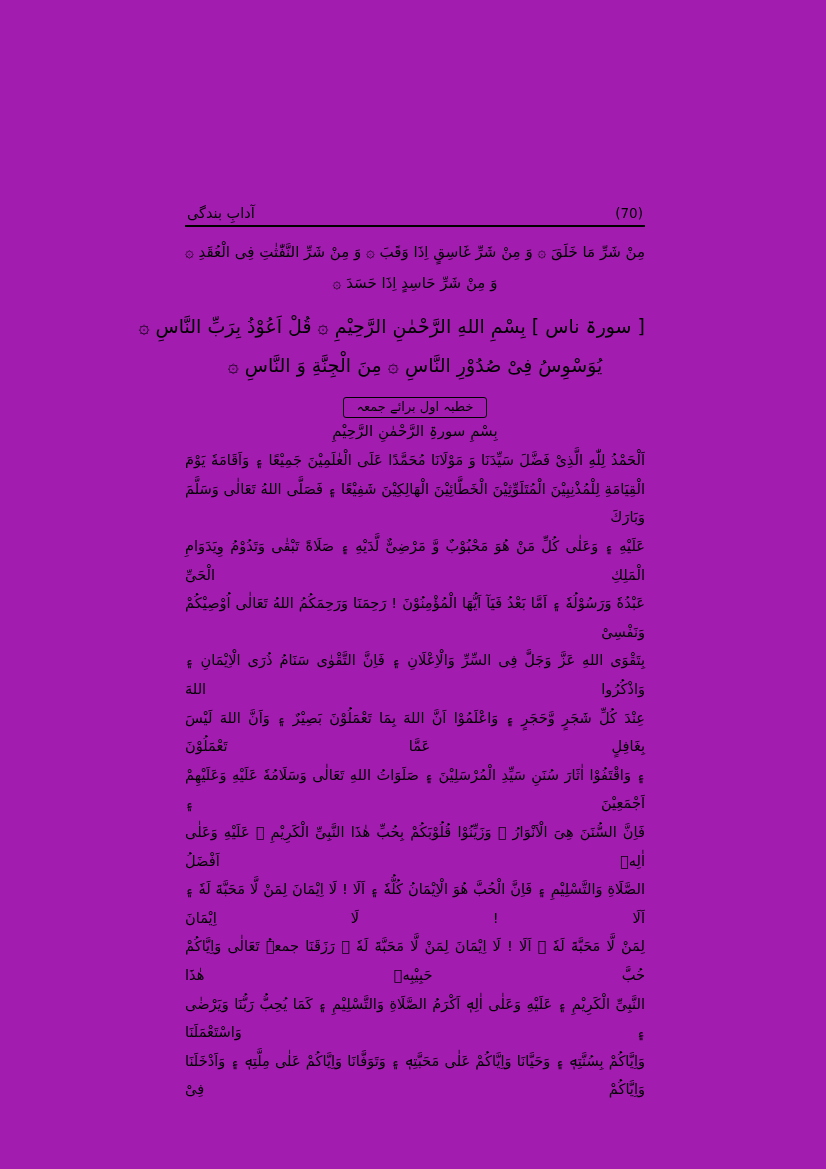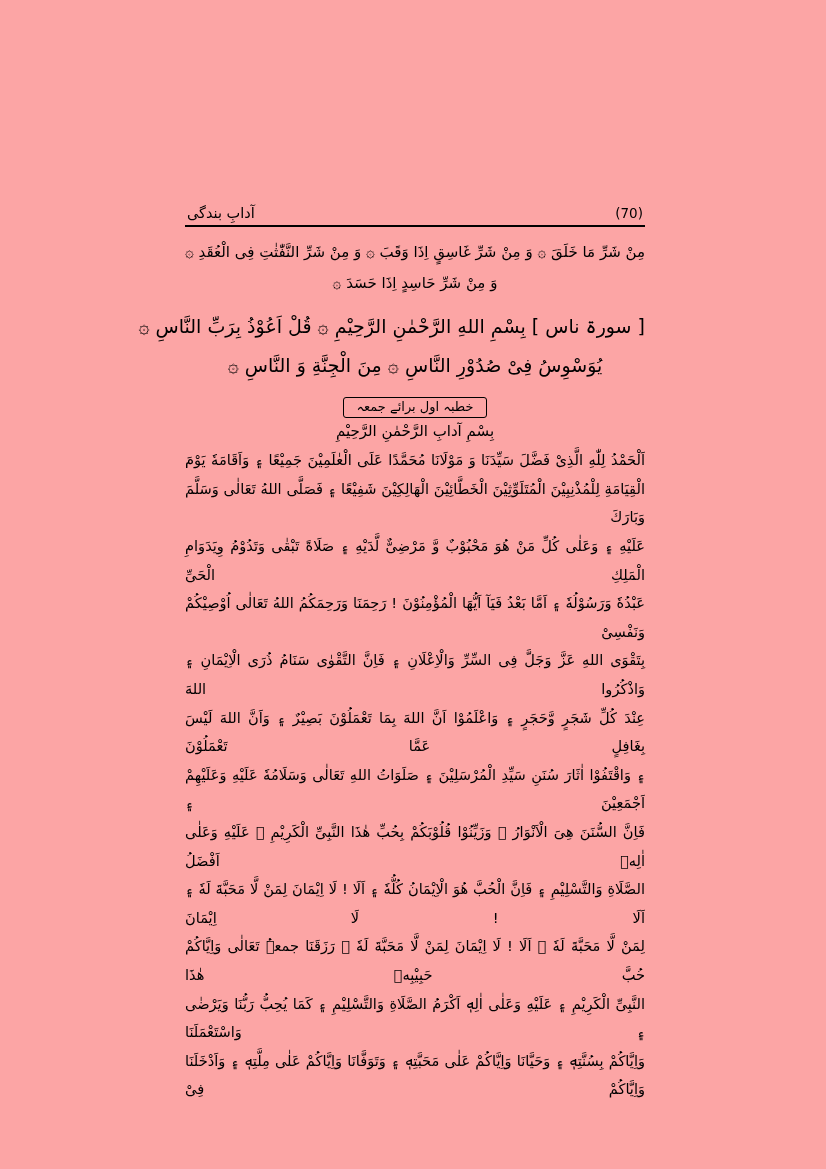--- a/index.html
+++ b/index.html
@@ -5,21 +5,21 @@
   html, body {
     margin: 0;
     padding: 0;
     background: #ffffff;
   }
   .page {
     position: relative;
     width: 826px;
     height: 1169px;
     margin: 0 auto;
-    background: #fca5a5;
+    background: #a21caf;
     font-family: "DejaVu Sans", sans-serif;
     color: #000000;
     overflow: hidden;
   }
   .content {
     position: absolute;
     left: 185px;
     top: 205px;
     width: 460px;
   }
@@ -130,21 +130,21 @@
     </div>
 
     <div class="surah-block">
       <span class="surah-line">[ سورۃ ناس ]   بِسْمِ اللهِ الرَّحْمٰنِ الرَّحِيْمِ ۞ قُلْ اَعُوْذُ بِرَبِّ النَّاسِ ۞</span>
       <span class="surah-line left">يُوَسْوِسُ فِىْ صُدُوْرِ النَّاسِ ۞ مِنَ الْجِنَّةِ وَ النَّاسِ ۞</span>
     </div>
 
     <div class="khutba-heading">
       <span>خطبہ اول برائے جمعہ</span>
     </div>
-    <div class="basmala">بِسْمِ آدابِ الرَّحْمٰنِ الرَّحِيْمِ</div>
+    <div class="basmala">بِسْمِ سورۃِ الرَّحْمٰنِ الرَّحِيْمِ</div>
 
     <div class="body-block">
       <span class="body-line">اَلْحَمْدُ لِلّٰهِ الَّذِىْ فَضَّلَ سَيِّدَنَا وَ مَوْلَانَا مُحَمَّدًا عَلَى الْعٰلَمِيْنَ جَمِيْعًا ۽ وَاَقَامَهٗ يَوْمَ</span>
       <span class="body-line">الْقِيَامَةِ لِلْمُذْنِبِيْنَ الْمُتَلَوِّثِيْنَ الْخَطَّائِيْنَ الْهَالِكِيْنَ شَفِيْعًا ۽ فَصَلَّى اللهُ تَعَالٰى وَسَلَّمَ وَبَارَكَ</span>
       <span class="body-line">عَلَيْهِ ۽ وَعَلٰى كُلِّ مَنْ هُوَ مَحْبُوْبٌ وَّ مَرْضِىٌّ لَّدَيْهِ ۽ صَلَاةً تَبْقٰى وَتَدُوْمُ وِيَدَوَامِ الْمَلِكِ الْحَىِّ</span>
       <span class="body-line">عَبْدُهٗ وَرَسُوْلُهٗ ۽ اَمَّا بَعْدُ فَيَآ اَيُّهَا الْمُؤْمِنُوْنَ ! رَحِمَنَا وَرَحِمَكُمُ اللهُ تَعَالٰى  اُوْصِيْكُمْ وَنَفْسِىْ</span>
       <span class="body-line">بِتَقْوَى اللهِ عَزَّ وَجَلَّ فِى السِّرِّ وَالْاِعْلَانِ ۽ فَاِنَّ التَّقْوٰى سَنَامُ ذُرَى الْاِيْمَانِ ۽ وَاذْكُرُوا اللهَ</span>
       <span class="body-line">عِنْدَ كُلِّ شَجَرٍ وَّحَجَرٍ ۽ وَاعْلَمُوْا اَنَّ اللهَ بِمَا تَعْمَلُوْنَ بَصِيْرٌ ۽ وَاَنَّ اللهَ لَيْسَ بِغَافِلٍ عَمَّا تَعْمَلُوْنَ</span>
       <span class="body-line">۽ وَاقْتَفُوْا اٰثَارَ سُنَنِ سَيِّدِ الْمُرْسَلِيْنَ ۽ صَلَوَاتُ اللهِ تَعَالٰى وَسَلَامُهٗ عَلَيْهِ وَعَلَيْهِمْ اَجْمَعِيْنَ ۽</span>
       <span class="body-line">فَاِنَّ السُّنَنَ هِىَ الْاَنْوَارُ ۽ وَزَيِّنُوْا قُلُوْبَكُمْ بِحُبِّ هٰذَا النَّبِىِّ الْكَرِيْمِ ۽ عَلَيْهِ وَعَلٰى اٰلِهٖ اَفْضَلُ</span>

